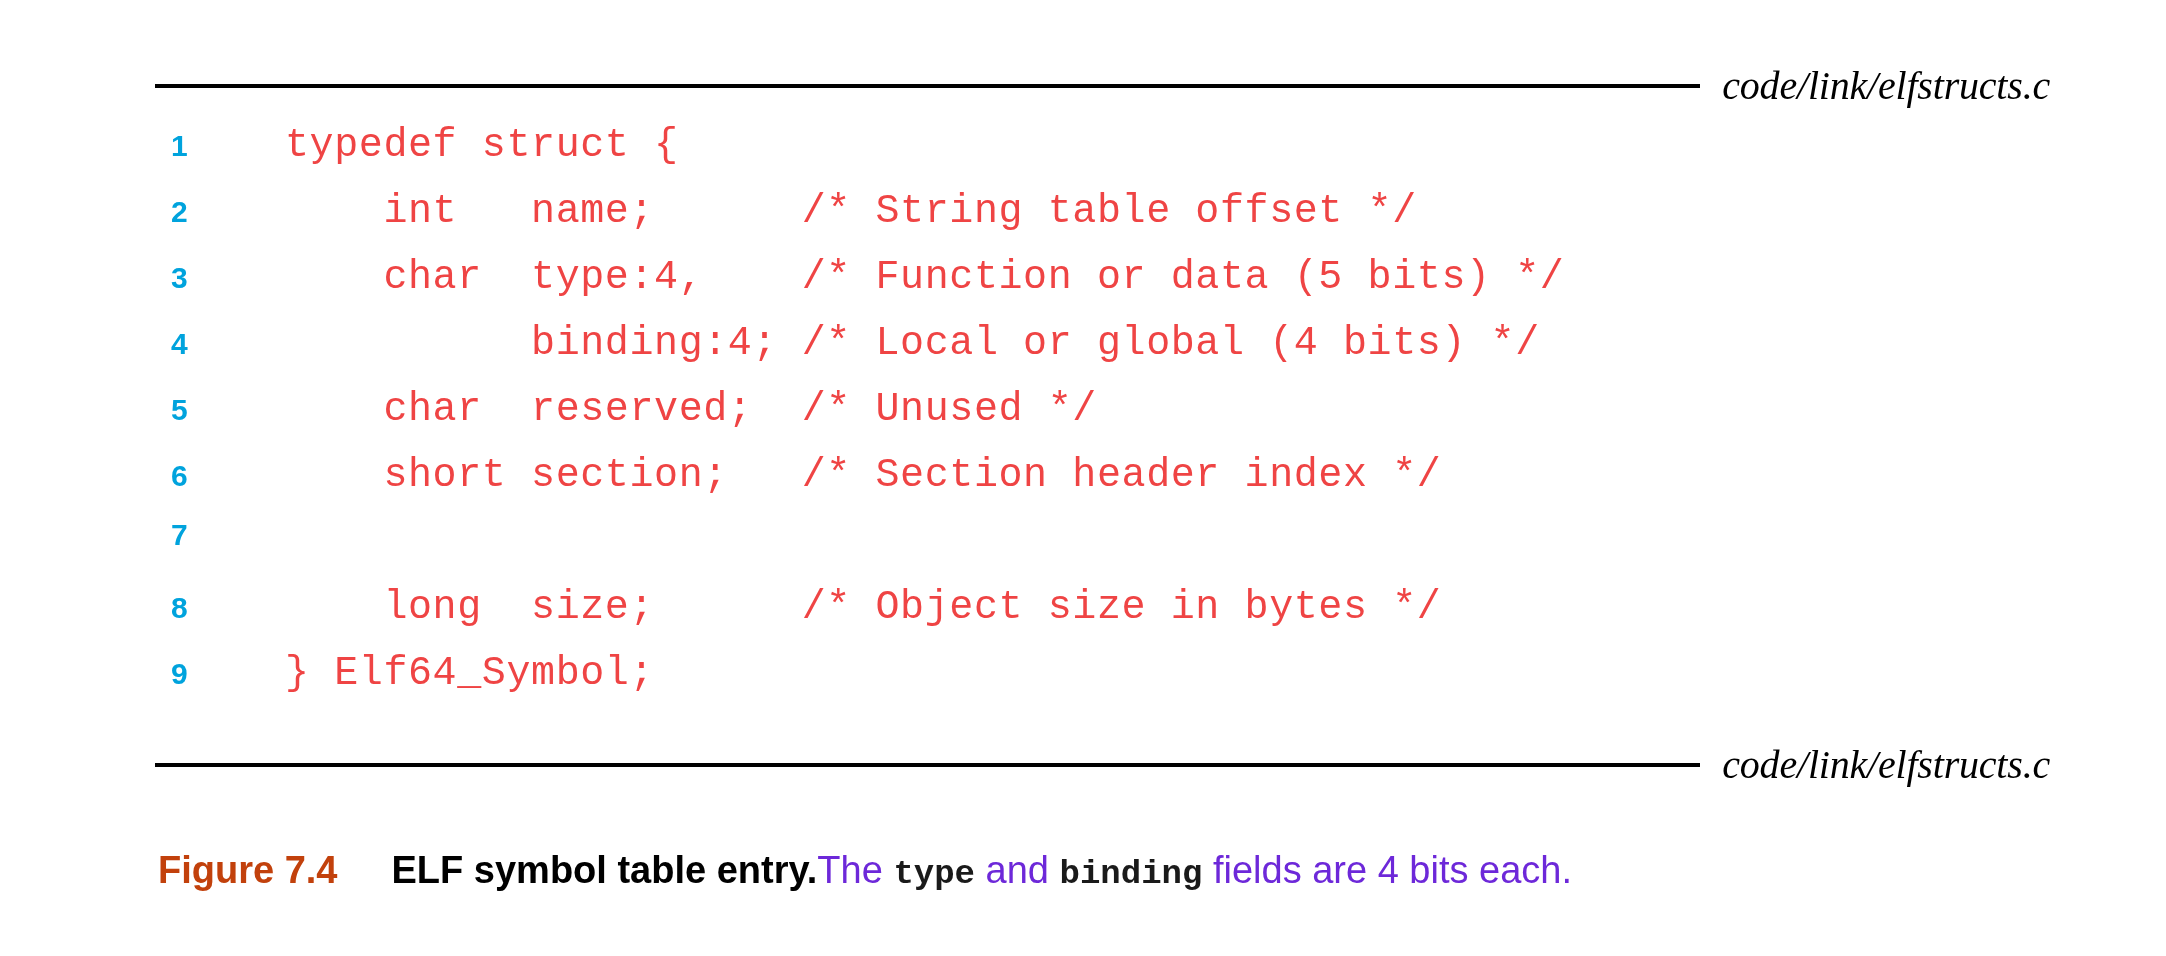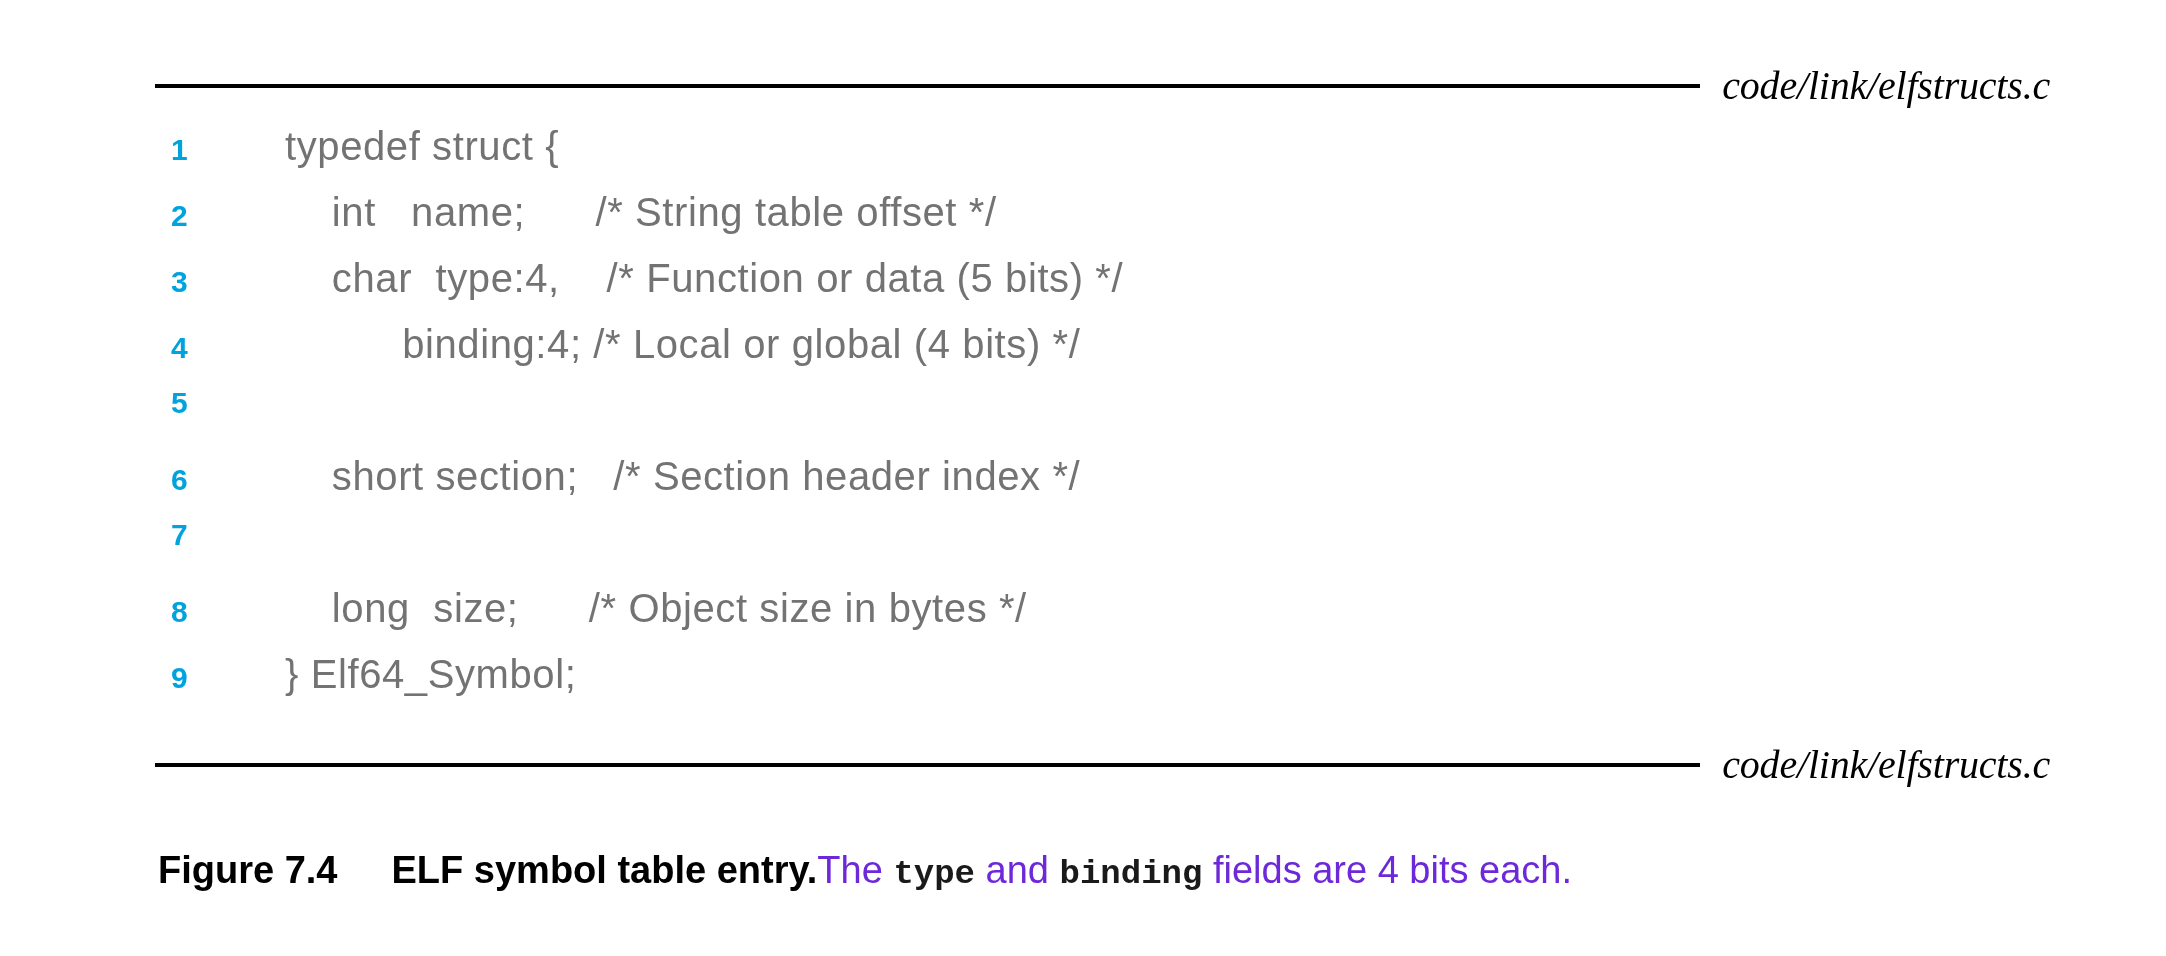--- a/index.html
+++ b/index.html
@@ -71,44 +71,44 @@
     text-align: left;
     font-family: "Liberation Sans", sans-serif;
     font-weight: 700;
     font-size: 30px;
     color: #00a3dd;
     padding-left: 16px;
     box-sizing: border-box;
   }
   .line-code {
     flex: 1 1 auto;
-    font-family: Liberation Sans, sans-serif;
+    font-family: Liberation Mono, monospace;
     font-size: 40px;
     line-height: 48px;
-    color: #737373;
+    color: #ef4444;
     white-space: pre;
     padding-left: 88px;
     letter-spacing: 0.6px;
   }
 
   
   #caption {
     position: absolute;
     left: 158px;
     top: 846px;
     width: 1960px;
     font-family: "Liberation Sans", sans-serif;
     font-size: 38px;
     line-height: 48px;
     color: #1a1a1a;
     white-space: nowrap;
   }
   #caption .fig-label {
     font-weight: 700;
-    color: #000000;
+    color: #c2410c;
     margin-right: 22px;
     text-align: center;
   }
   #caption .fig-title {
     font-weight: 700;
     color: #000000;
     margin-left: 32px;
   }
   #caption .fig-desc {
     font-weight: 400;
@@ -147,20 +147,21 @@
       <span class="line-code">    char  type:4,    /* Function or data (5 bits) */</span>
     </div>
 
     <div class="code-line">
       <span class="line-number">4</span>
       <span class="line-code">          binding:4; /* Local or global (4 bits) */</span>
     </div>
 
     <div class="code-line">
       <span class="line-number">5</span>
+      <span class="line-code">    char  reserved;  /* Unused */</span>
     </div>
 
     <div class="code-line">
       <span class="line-number">6</span>
       <span class="line-code">    short section;   /* Section header index */</span>
     </div>
 
     <div class="code-line">
       <span class="line-number">7</span>
     </div>

